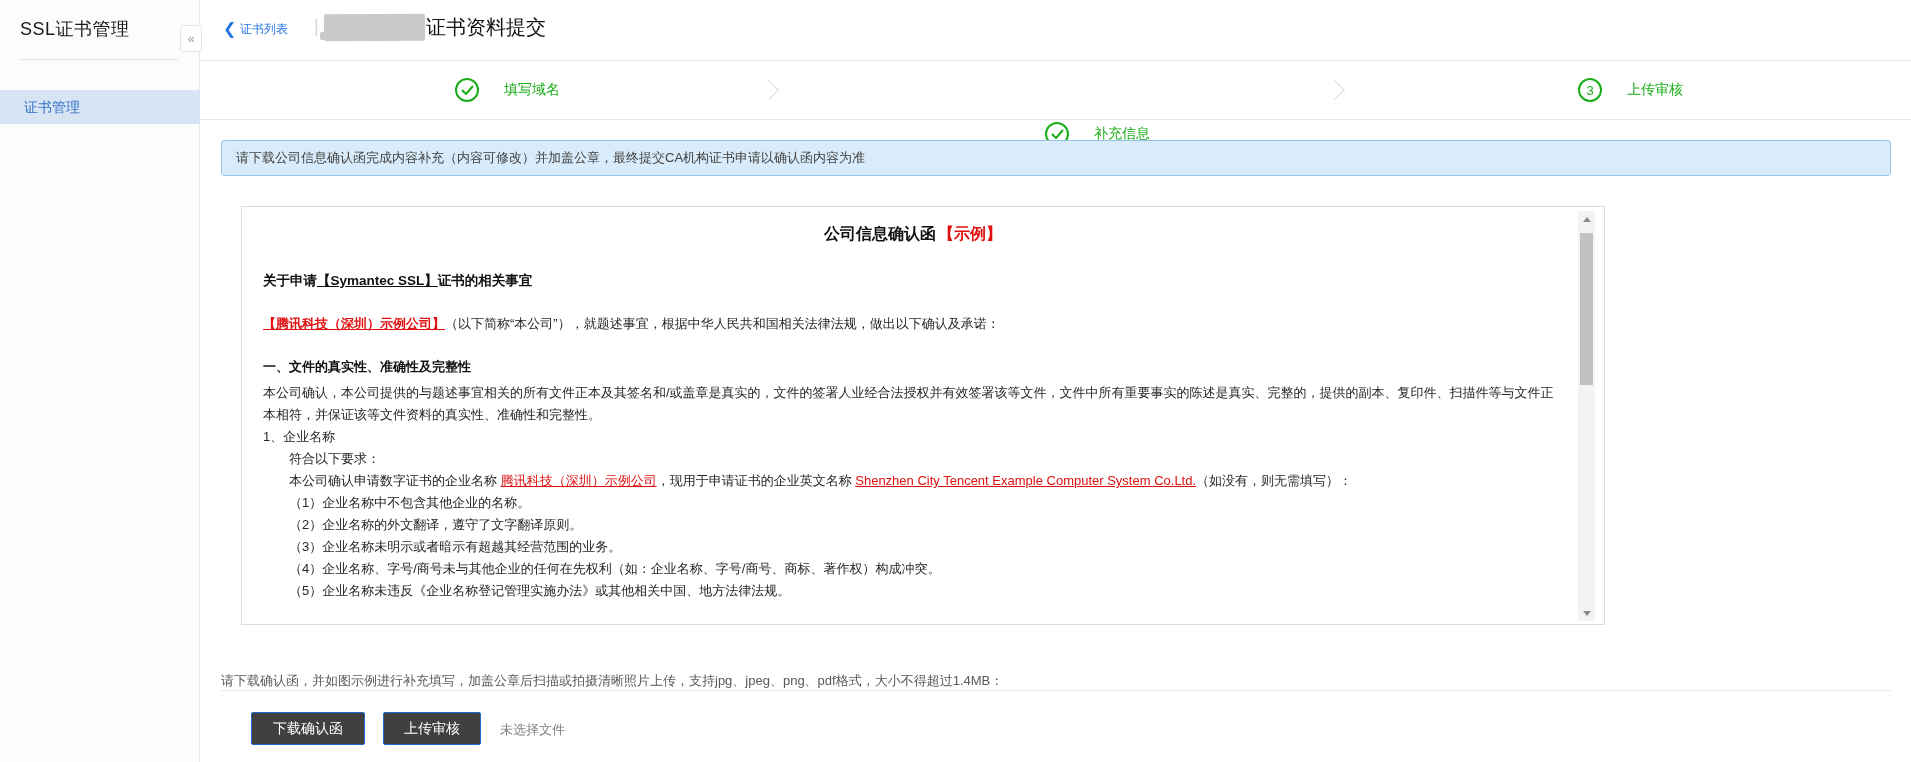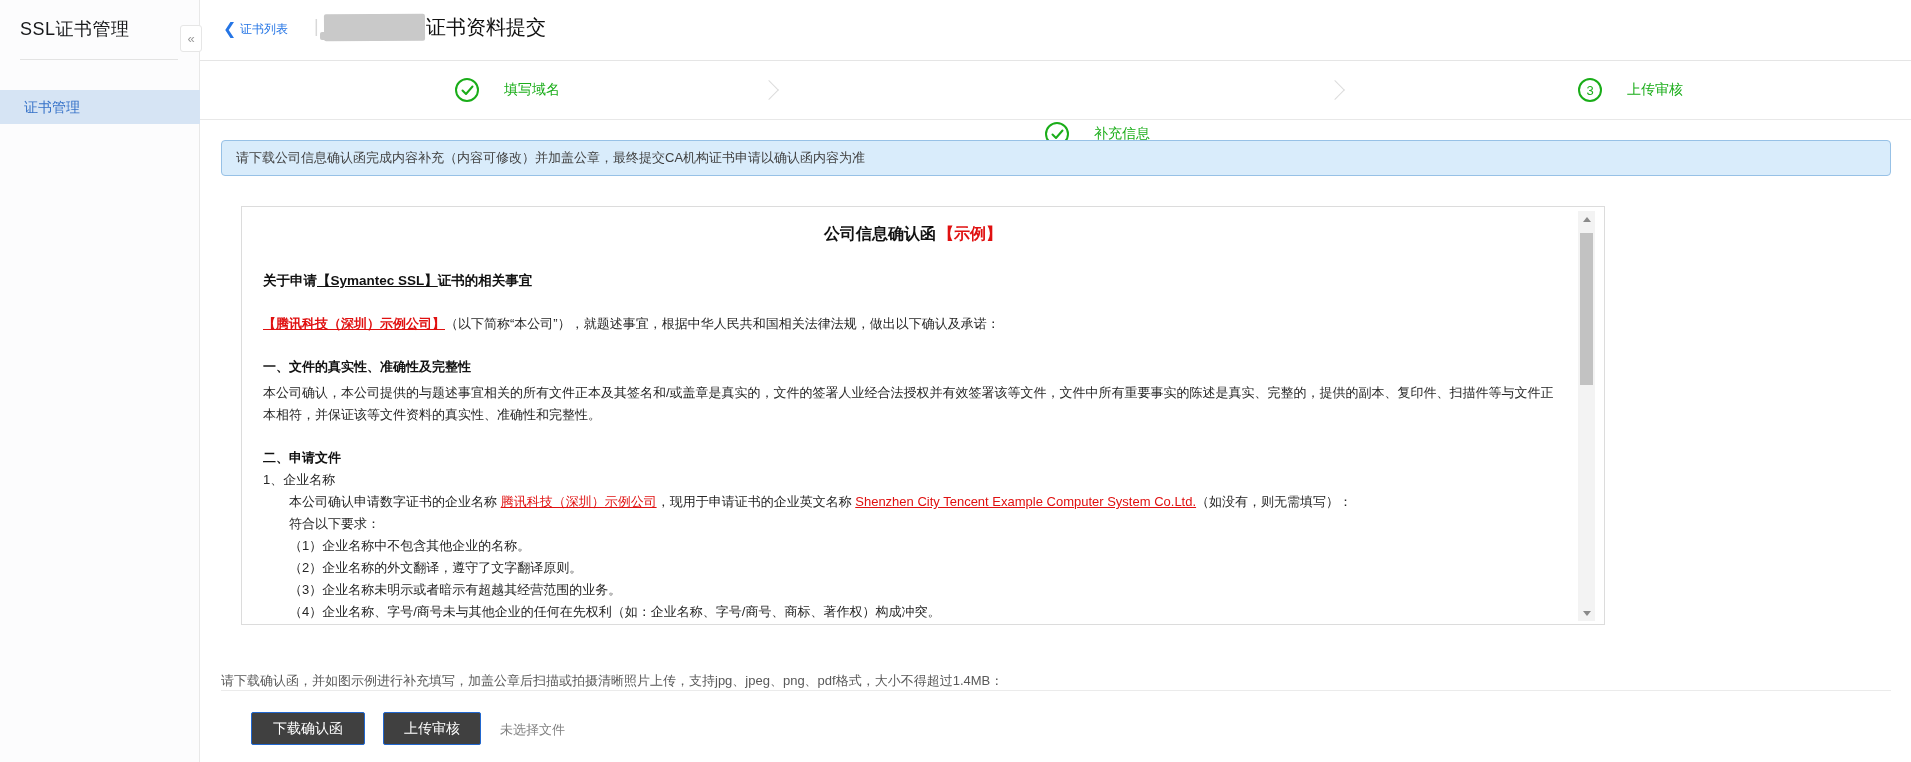--- a/index.html
+++ b/index.html
@@ -124,26 +124,25 @@
           <span>公司信息确认函</span><span class="doc-title-tag">【示例】</span>
         </div>
         <div class="doc-subject">
           <span>关于申请</span><span class="u">【Symantec SSL】</span><span>证书的相关事宜</span>
         </div>
         <div class="doc-intro">
           <span class="red-link company">【腾讯科技（深圳）示例公司】</span><span>（以下简称“本公司”），就题述事宜，根据中华人民共和国相关法律法规，做出以下确认及承诺：</span>
         </div>
         <div class="sec-title">一、文件的真实性、准确性及完整性</div>
         <div class="sec-body">本公司确认，本公司提供的与题述事宜相关的所有文件正本及其签名和/或盖章是真实的，文件的签署人业经合法授权并有效签署该等文件，文件中所有重要事实的陈述是真实、完整的，提供的副本、复印件、扫描件等与文件正本相符，并保证该等文件资料的真实性、准确性和完整性。</div>
-        <div class="sec-title">二、申请文件</div>
         <div class="doc-line">1、企业名称</div>
+        <div class="doc-line indent">符合以下要求：</div>
         <div class="doc-line indent">
           <span>本公司确认申请数字证书的企业名称 </span><span class="red-link">腾讯科技（深圳）示例公司</span><span>，现用于申请证书的企业英文名称 </span><span class="red-link">Shenzhen City Tencent Example Computer System Co.Ltd.</span><span>（如没有，则无需填写）：</span>
         </div>
-        <div class="doc-line indent">符合以下要求：</div>
         <div class="req-item">（1）企业名称中不包含其他企业的名称。</div>
         <div class="req-item">（2）企业名称的外文翻译，遵守了文字翻译原则。</div>
         <div class="req-item">（3）企业名称未明示或者暗示有超越其经营范围的业务。</div>
         <div class="req-item">（4）企业名称、字号/商号未与其他企业的任何在先权利（如：企业名称、字号/商号、商标、著作权）构成冲突。</div>
         <div class="req-item">（5）企业名称未违反《企业名称登记管理实施办法》或其他相关中国、地方法律法规。</div>
       </div>
       <div class="v-scroll">
         <div class="arrow-up">
             <span class="tri-up"></span>
           </div>

